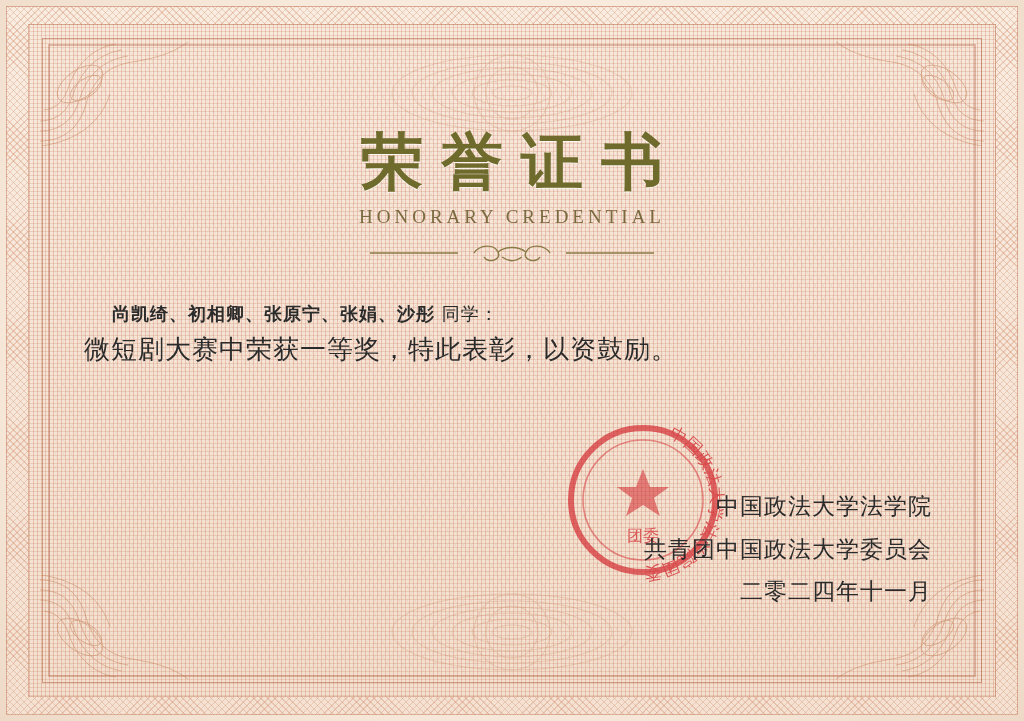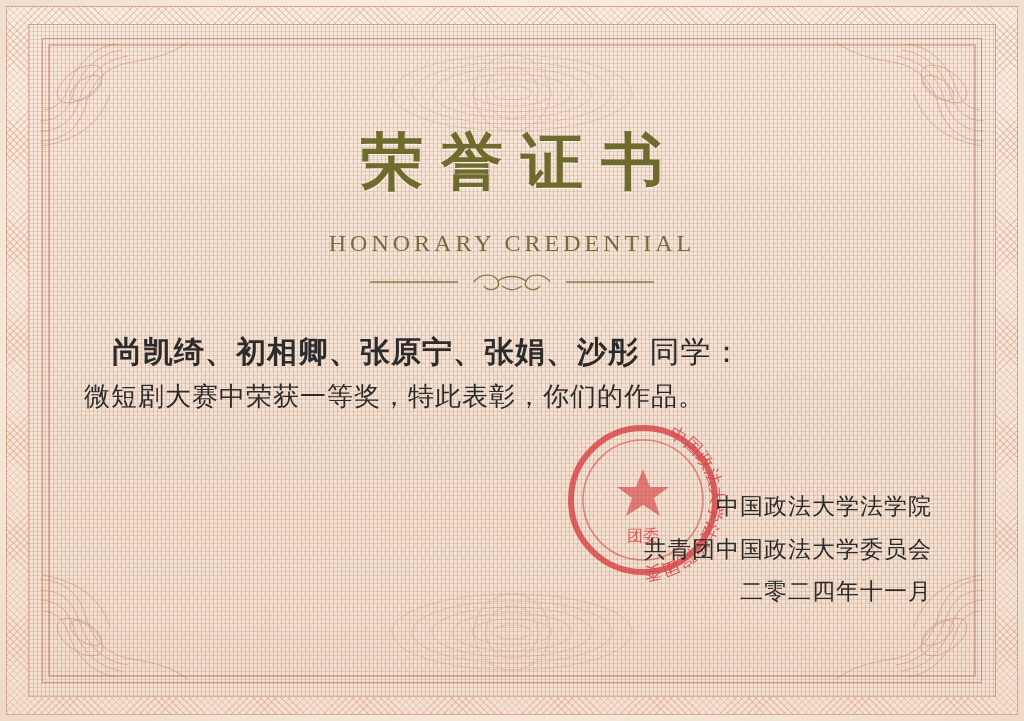--- a/index.html
+++ b/index.html
@@ -96,43 +96,43 @@
     font-size: 62px;
     letter-spacing: 18px;
     text-indent: 18px;
     color: #6f6b2c;
     font-family: "DejaVu Serif", serif;
     font-weight: bold;
     text-shadow: 0 1px 0 rgba(255,255,255,0.7);
   }
 
   .title-en {
-    margin-top: 26px;
+    margin-top: 2px;
     text-align: center;
-    font-size: 24px;
+    font-size: 19px;
     letter-spacing: 4px;
     color: #7b6a3f;
     font-family: "Liberation Serif", serif;
   }
 
   .divider {
     margin: 12px auto 0 auto;
     width: 300px;
     height: 26px;
     position: relative;
   }
   .divider svg { display: block; width: 100%; height: 100%; }
 
   .body-text {
     margin-top: 34px;
     color: #2b2b2b;
     font-family: "DejaVu Serif", serif;
   }
   .salutation {
-    font-size: 30px;
+    font-size: 18px;
     line-height: 1.5;
     padding-left: 42px;
     letter-spacing: 1px;
   }
   .salutation .names {
     font-weight: bold;
   }
   .para {
     font-size: 26px;
     line-height: 1.75;
@@ -278,21 +278,21 @@
           <path d="M140,17 C148,22 152,22 160,17"></path>
         </g>
       </svg>
     </div>
 
     <div class="body-text">
       <div class="salutation">
         <span class="names">尚凯绮、初相卿、张原宁、张娟、沙彤</span><span> 同学：</span>
       </div>
       <div class="para">
-        <span>微短剧大赛中荣获一等奖，特此表彰，你们的作品。</span>
+        <span>微短剧大赛中荣获一等奖，特此表彰，以资鼓励。</span>
       </div>
     </div>
 
     <div class="seal">
       <svg viewBox="0 0 178 178" xmlns="http://www.w3.org/2000/svg">
         <defs>
           <path id="sealArcOuter" d="M 89,89 m 0,-68 a 68,68 0 1,1 -0.1,0" fill="none"></path>
         </defs>
         <circle cx="89" cy="89" r="72" fill="none" stroke="#d2232a" stroke-width="6" opacity="0.85"></circle>
         <circle cx="89" cy="89" r="60" fill="none" stroke="#d2232a" stroke-width="1.6" opacity="0.6"></circle>

